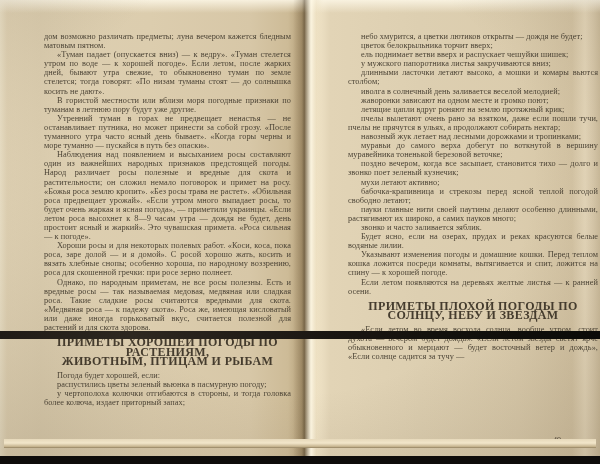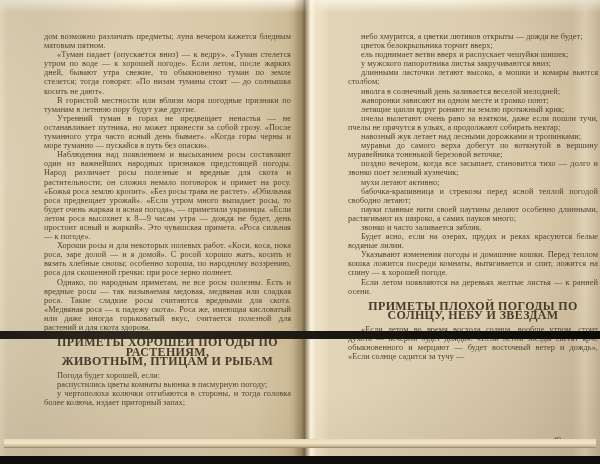--- a/index.html
+++ b/index.html
@@ -55,21 +55,21 @@
         <div class="para indent">В гористой местности или вблизи моря погодные признаки по туманам в летнюю пору будут уже другие.</div>
         <div class="para indent">Утренний туман в горах не предвещает ненастья — не останавливает путника, но может принести за собой грозу. «После туманного утра часто ясный день бывает». «Когда горы черны и море туманно — пускайся в путь без опаски».</div>
         <div class="para indent">Наблюдения над появлением и высыханием росы составляют один из важнейших народных признаков предстоящей погоды. Народ различает росы полезные и вредные для скота и растительности; он сложил немало поговорок и примет на росу. «Божья роса землю кропит». «Без росы трава не растет». «Обильная роса предвещает урожай». «Если утром много выпадает росы, то будет очень жаркая и ясная погода», — приметили украинцы. «Если летом роса высохнет к 8—9 часам утра — дождя не будет, день простоит ясный и жаркий». Это чувашская примета. «Роса сильная — к погоде».</div>
         <div class="para indent">Хороши росы и для некоторых полевых работ. «Коси, коса, пока роса, заре долой — и я домой». С росой хорошо жать, косить и вязать хлебные снопы; особенно хороша, по народному воззрению, роса для скошенной гречки: при росе зерно полнеет.</div>
         <div class="para indent">Однако, по народным приметам, не все росы полезны. Есть и вредные росы — так называемая медовая, медвяная или сладкая роса. Такие сладкие росы считаются вредными для скота. «Медвяная роса — к падежу скота». Роса же, имеющая кисловатый или даже иногда горьковатый вкус, считается полезной для растений и для скота здорова.</div>
         <div class="para heading">
           <div>ПРИМЕТЫ ХОРОШЕЙ ПОГОДЫ ПО РАСТЕНИЯМ,</div>
           <div>ЖИВОТНЫМ, ПТИЦАМ И РЫБАМ</div>
         </div>
         <div class="para indent">Погода будет хорошей, если:</div>
-        <div class="para indent">распустились цветы комнаты вьюнка в пасмурную погоду;</div>
+        <div class="para indent">распустились цветы зеленый вьюнка в пасмурную погоду;</div>
         <div class="para indent">у чертополоха колючки отгибаются в стороны, и тогда головка более колюча, издает приторный запах;</div>
       </div>
     <div class="page-text right" id="right-page">
         <div class="para indent">небо хмурится, а цветки лютиков открыты — дождя не будет;</div>
         <div class="para indent">цветок белокрыльника торчит вверх;</div>
         <div class="para indent">ель поднимает ветви вверх и распускает чешуйки шишек;</div>
         <div class="para indent">у мужского папоротника листья закручиваются вниз;</div>
         <div class="para indent">длинными ласточки летают высоко, а мошки и комары вьются столбом;</div>
         <div class="para indent">иволга в солнечный день заливается веселой мелодией;</div>
         <div class="para indent">жаворонки зависают на одном месте и громко поют;</div>

